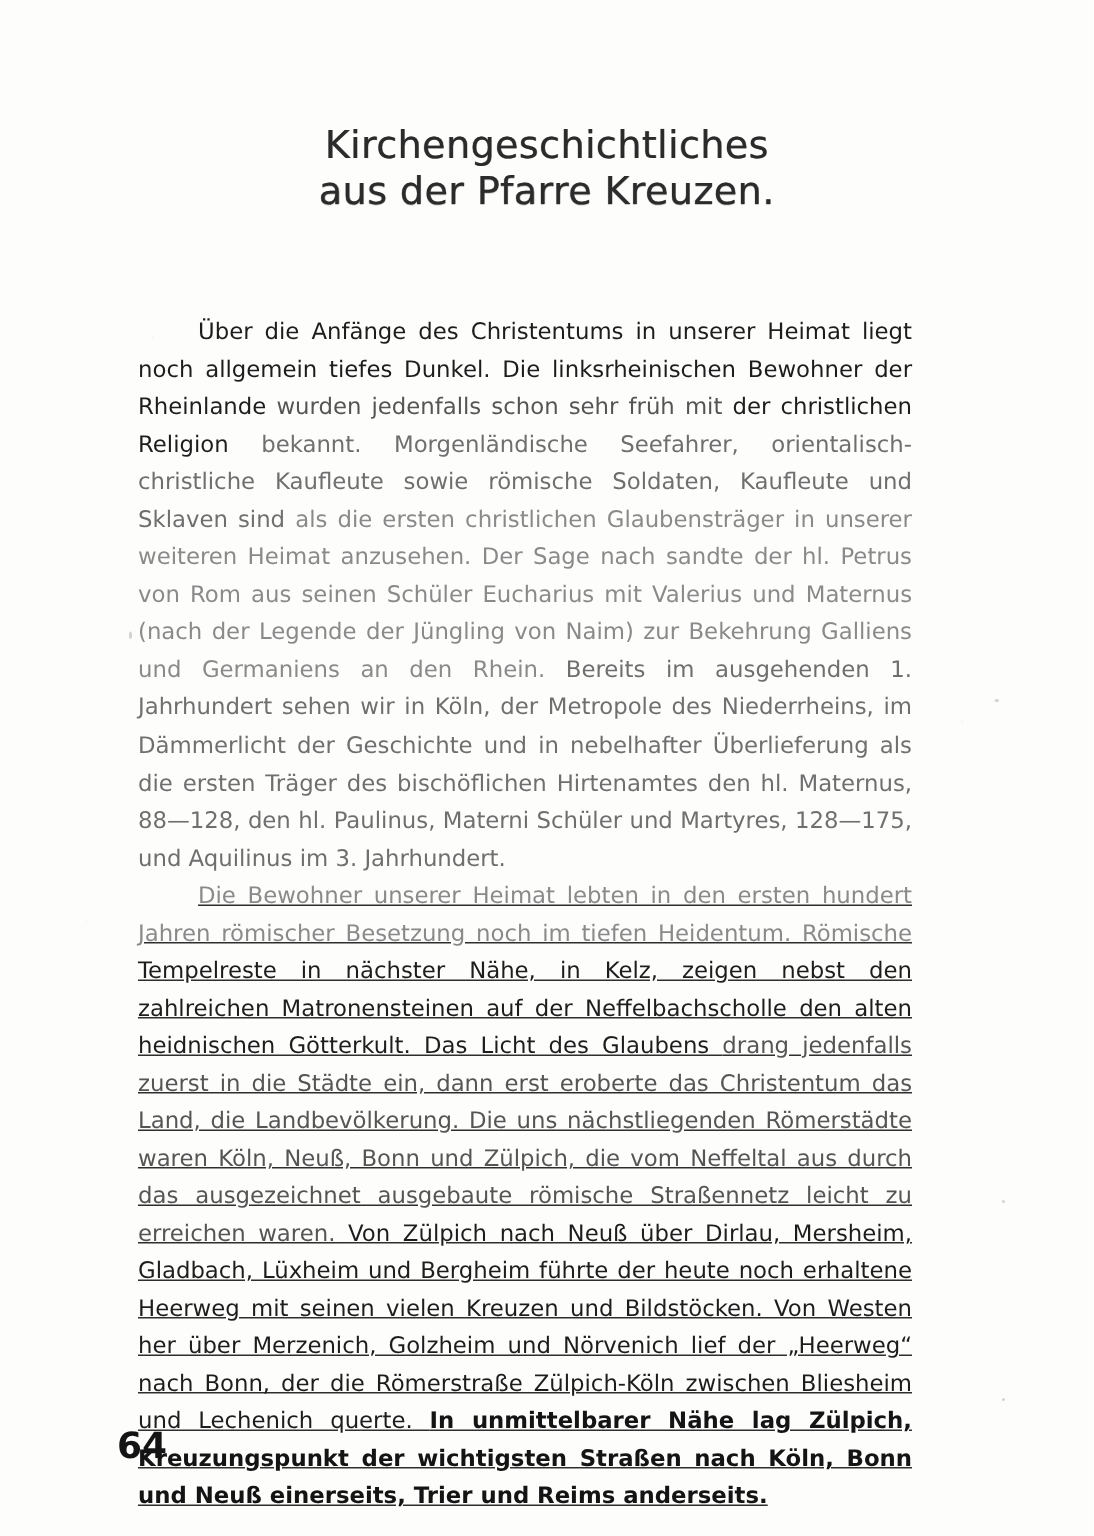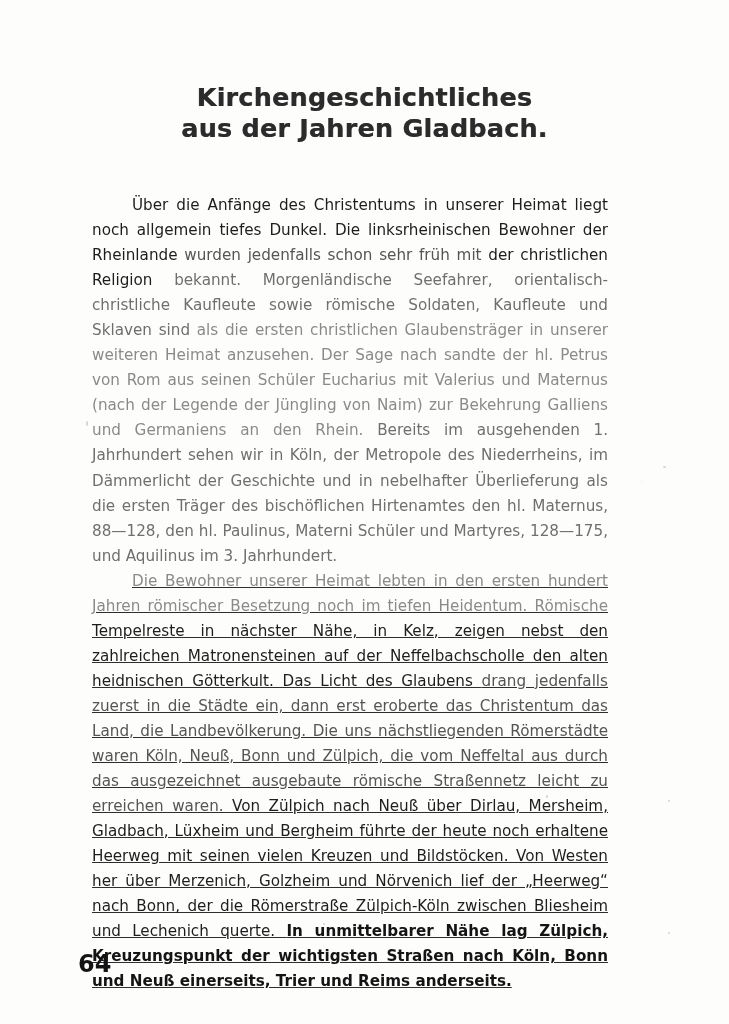--- a/index.html
+++ b/index.html
@@ -30,36 +30,36 @@
   
   .title-block {
     position: absolute;
     left: 0;
     right: 0;
     top: 82px;
     text-align: center;
   }
   .title-line {
     font-family: "DejaVu Sans", sans-serif;
-    font-weight: 700;
+    font-weight: 400;
     font-size: 25.5px;
     line-height: 31px;
     letter-spacing: 0.2px;
     color: #2b2b2b;
     text-shadow:
       0.35px 0 0 rgba(60,60,60,0.45),
       -0.35px 0 0 rgba(95,95,95,0.30),
       0 0.35px 0 rgba(75,75,75,0.30);
   }
 
   
   .body-block {
     position: absolute;
     left: 92px;
-    top: 193px;
+    top: 209px;
     width: 516px;
   }
 
   .para {
     margin: 0;
     text-indent: 40px;
     text-align: justify;
     text-justify: inter-word;
     font-family: "DejaVu Sans", sans-serif;
     font-size: 15.2px;
@@ -97,21 +97,21 @@
     pointer-events: none;
   }
 </style>
 </head>
 <body>
 
 <div class="page">
 
   <div class="title-block">
     <div class="title-line">Kirchengeschichtliches</div>
-    <div class="title-line">aus der Jahren Gladbach.</div>
+    <div class="title-line">aus der Pfarre Kreuzen.</div>
   </div>
 
   <div class="body-block">
     <p class="para"><span class="ink-dark">Über die Anfänge des Christentums in unserer Heimat liegt noch allgemein tiefes Dunkel. Die linksrheinischen Bewohner der Rheinlande </span><span class="ink-mid">wurden jedenfalls schon sehr früh mit </span><span class="ink-dark">der christlichen Religion </span><span class="ink-light">bekannt. Morgenländische Seefahrer, orientalisch-christliche Kaufleute sowie römische Soldaten, Kaufleute und Sklaven sind </span><span class="ink-faint">als die ersten christlichen Glaubensträger in unserer weiteren Heimat anzusehen. Der Sage nach sandte der hl. Petrus von Rom aus seinen Schüler Eucharius mit Valerius und Maternus (nach der Legende der Jüngling von Naim) zur Bekehrung Galliens und Germaniens an den Rhein. </span><span class="ink-light">Bereits im ausgehenden 1. Jahrhundert sehen wir in Köln, der Metropole des Niederrheins, im Dämmerlicht der Geschichte und in nebelhafter Überlieferung als die ersten Träger des bischöflichen Hirtenamtes den hl. Maternus, 88—128, den hl. Paulinus, Materni Schüler und Martyres, 128—175, und Aquilinus im 3. Jahrhundert.</span></p>
     <p class="para"><span class="ink-faint">Die Bewohner unserer Heimat lebten in den ersten hundert Jahren römischer Besetzung noch im tiefen Heidentum. Römische </span><span class="ink-dark">Tempelreste in nächster Nähe, in Kelz, zeigen nebst den zahlreichen Matronensteinen auf der Neffelbachscholle den alten heidnischen Götterkult. Das Licht des Glaubens </span><span class="ink-mid">drang jedenfalls zuerst in die Städte ein, dann erst eroberte das Christentum das Land, die Landbevölkerung. Die uns nächstliegenden Römerstädte waren Köln, Neuß, Bonn und Zülpich, die vom Neffeltal aus durch das ausgezeichnet ausgebaute römische Straßennetz leicht zu erreichen waren. </span><span class="ink-dark">Von Zülpich nach Neuß über Dirlau, Mersheim, Gladbach, Lüxheim und Bergheim führte der heute noch erhaltene Heerweg mit seinen vielen Kreuzen und Bildstöcken. Von Westen her über Merzenich, Golzheim und Nörvenich lief der „Heerweg“ nach Bonn, der die Römerstraße Zülpich-Köln zwischen Bliesheim und Lechenich querte. </span><span class="ink-heavy">In unmittelbarer Nähe lag Zülpich, Kreuzungspunkt der wichtigsten Straßen nach Köln, Bonn und Neuß einerseits, Trier und Reims anderseits.</span></p>
   </div>
 
   <div class="folio">64</div>
 
   <span class="speck" style="left:86px;  top:421px; width:2px; height:5px;"></span>

